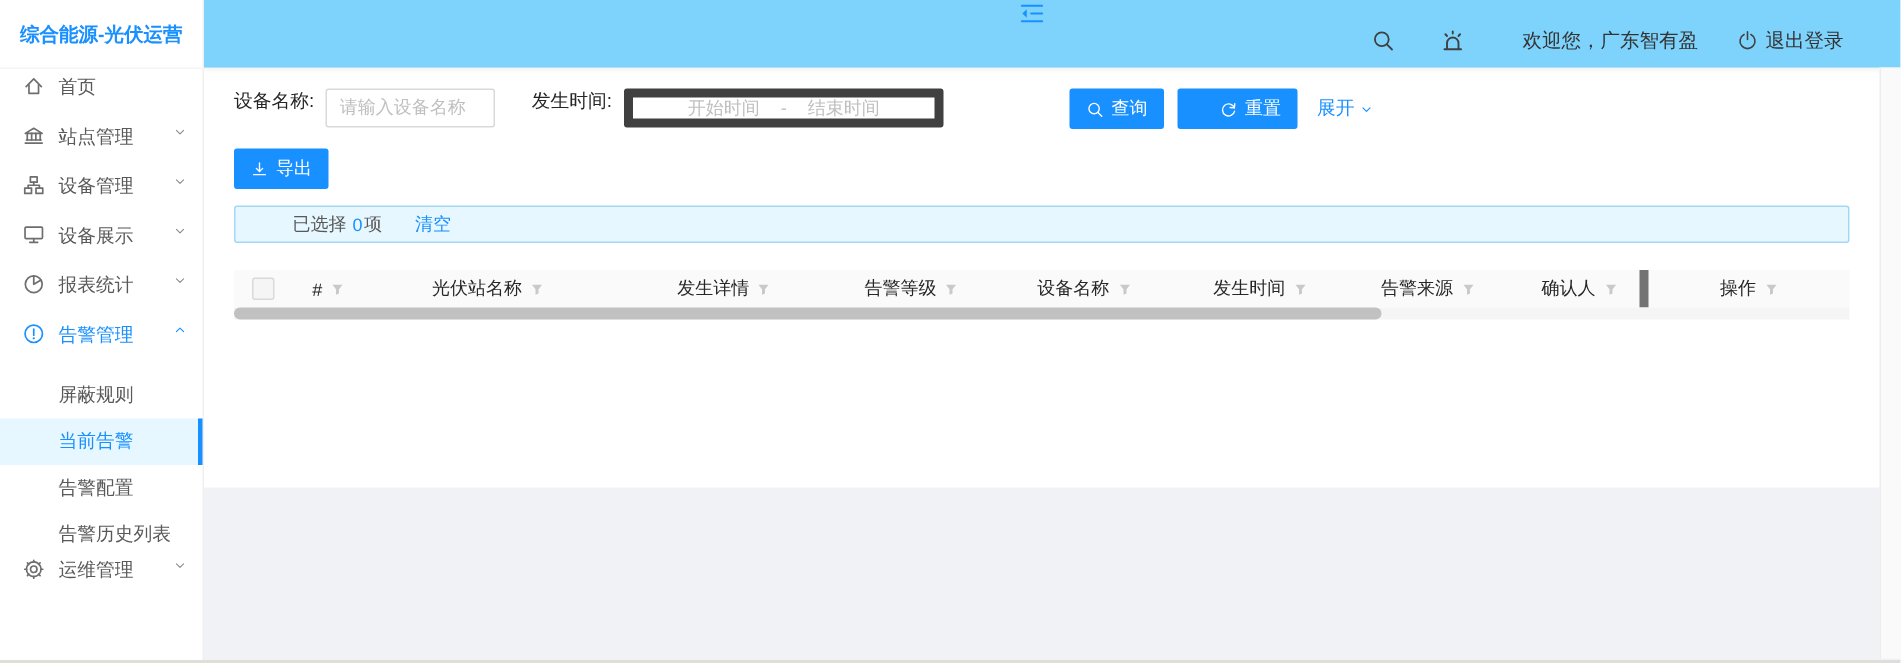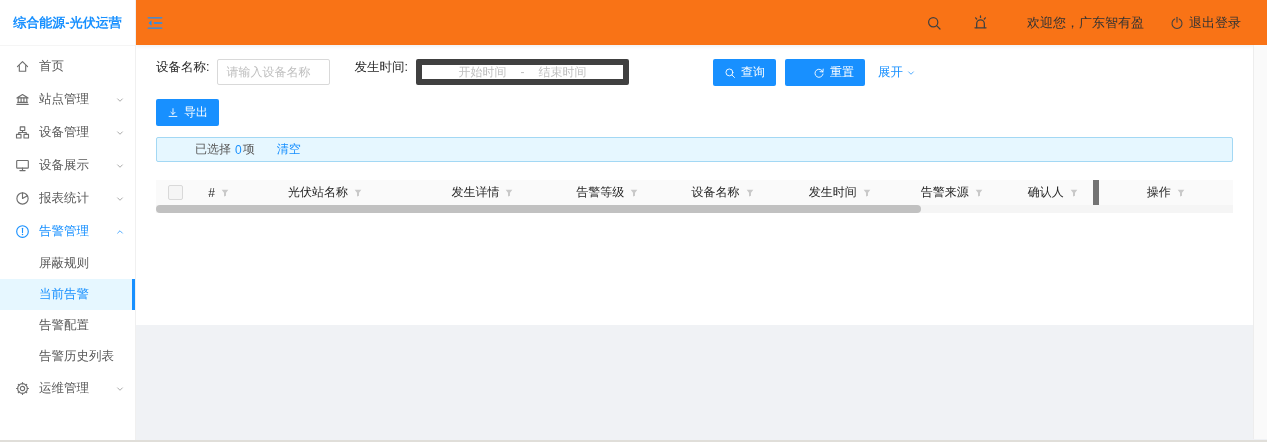--- a/index.html
+++ b/index.html
@@ -8,49 +8,49 @@
     font-family:"Liberation Sans","DejaVu Sans",sans-serif;
     -webkit-font-smoothing:antialiased;
   }
   .app{position:relative;display:flex;width:1267px;height:442px;background:#fff;}
 
   
   .sidebar{width:135px;min-width:135px;background:#fff;border-right:1px solid #f0f0f0;z-index:3;}
   .logo{height:45px;display:flex;align-items:center;justify-content:center;
         color:#1890ff;font-weight:bold;font-size:13px;border-bottom:1px solid #f5f5f5;letter-spacing:0;}
   .menu{padding-top:4px;}
-  .side-item{height:33px;display:flex;align-items:center;padding:0 10px 0 15px;
+  .side-item{height:33px;display:flex;align-items:flex-start;padding:0 10px 0 15px;
              color:#595959;font-size:12.5px;cursor:pointer;box-sizing:border-box;}
   .side-item .mi{width:15px;height:15px;margin-right:9px;color:#6e6e6e;flex:none;}
   .side-item .arrow{margin-left:auto;width:10px;height:10px;color:#8c8c8c;flex:none;}
   .side-item.active{color:#1890ff;}
   .side-item.active .mi,.side-item.active .arrow{color:#1890ff;}
   .sub-item{height:31px;display:flex;align-items:center;padding-left:39px;
             font-size:12.5px;color:#595959;cursor:pointer;box-sizing:border-box;}
   .sub-item.active{background:#e6f7ff;color:#1890ff;border-right:3px solid #1890ff;}
 
   
   .maincol{flex:1;display:flex;flex-direction:column;background:#f0f2f5;min-width:0;}
-  .topbar{height:45px;min-height:45px;background:#f97316;display:flex;align-items:center;
-          padding:0 26px 0 10px;box-shadow:0 1px 4px rgba(0,21,41,.08);position:relative;z-index:2;}
+  .topbar{height:45px;min-height:45px;background:#7dd3fc;display:flex;align-items:center;
+          padding:0 38px 0 10px;box-shadow:0 1px 4px rgba(0,21,41,.08);position:relative;z-index:2;flex-direction:column;}
   .fold{width:18px;height:18px;color:#1890ff;cursor:pointer;}
   .topbar-right{margin-left:auto;display:flex;align-items:center;}
   .tb-icon{width:16px;height:16px;color:#404040;cursor:pointer;}
   .tb-icon.alarm{margin-left:30px;width:17px;height:17px;}
   .welcome{margin-left:38px;font-size:13px;color:#333;}
   .logout{margin-left:26px;display:flex;align-items:center;font-size:13px;color:#333;cursor:pointer;}
   .logout .icon{width:14px;height:14px;margin-right:5px;color:#404040;}
 
   
   .card{background:#fff;height:280px;box-sizing:border-box;padding:0 34px 0 20px;}
   .filter-row{display:flex;align-items:flex-start;padding-top:14px;font-size:12.5px;color:#262626;}
   .f-label{margin-right:8px;white-space:nowrap;}
   .f-input{width:113px;height:26px;border:1px solid #d9d9d9;border-radius:2px;padding:0 8px;
            font-size:12px;color:#595959;box-sizing:border-box;outline:none;
-           font-family:Liberation Sans, sans-serif;}
+           font-family:Liberation Mono, monospace;}
   .f-input::placeholder{color:#bfbfbf;}
   .f-gap{width:24px;}
   .range{width:213px;height:26px;border:6px solid #404040;border-radius:2px;box-sizing:border-box;
          display:flex;align-items:center;justify-content:center;gap:14px;font-size:12px;color:#bfbfbf;cursor:text;}
   .btns{margin-left:84px;display:flex;align-items:center;}
   .btn{height:27px;background:#1890ff;color:#fff;border:none;border-radius:2px;font-size:12px;
        display:inline-flex;align-items:center;gap:5px;padding:0 11px;cursor:pointer;
        font-family:"Liberation Sans","DejaVu Sans",sans-serif;}
   .btn .icon{width:12px;height:12px;color:#fff;}
   .btn + .btn{margin-left:9px;padding-left:28px;}

